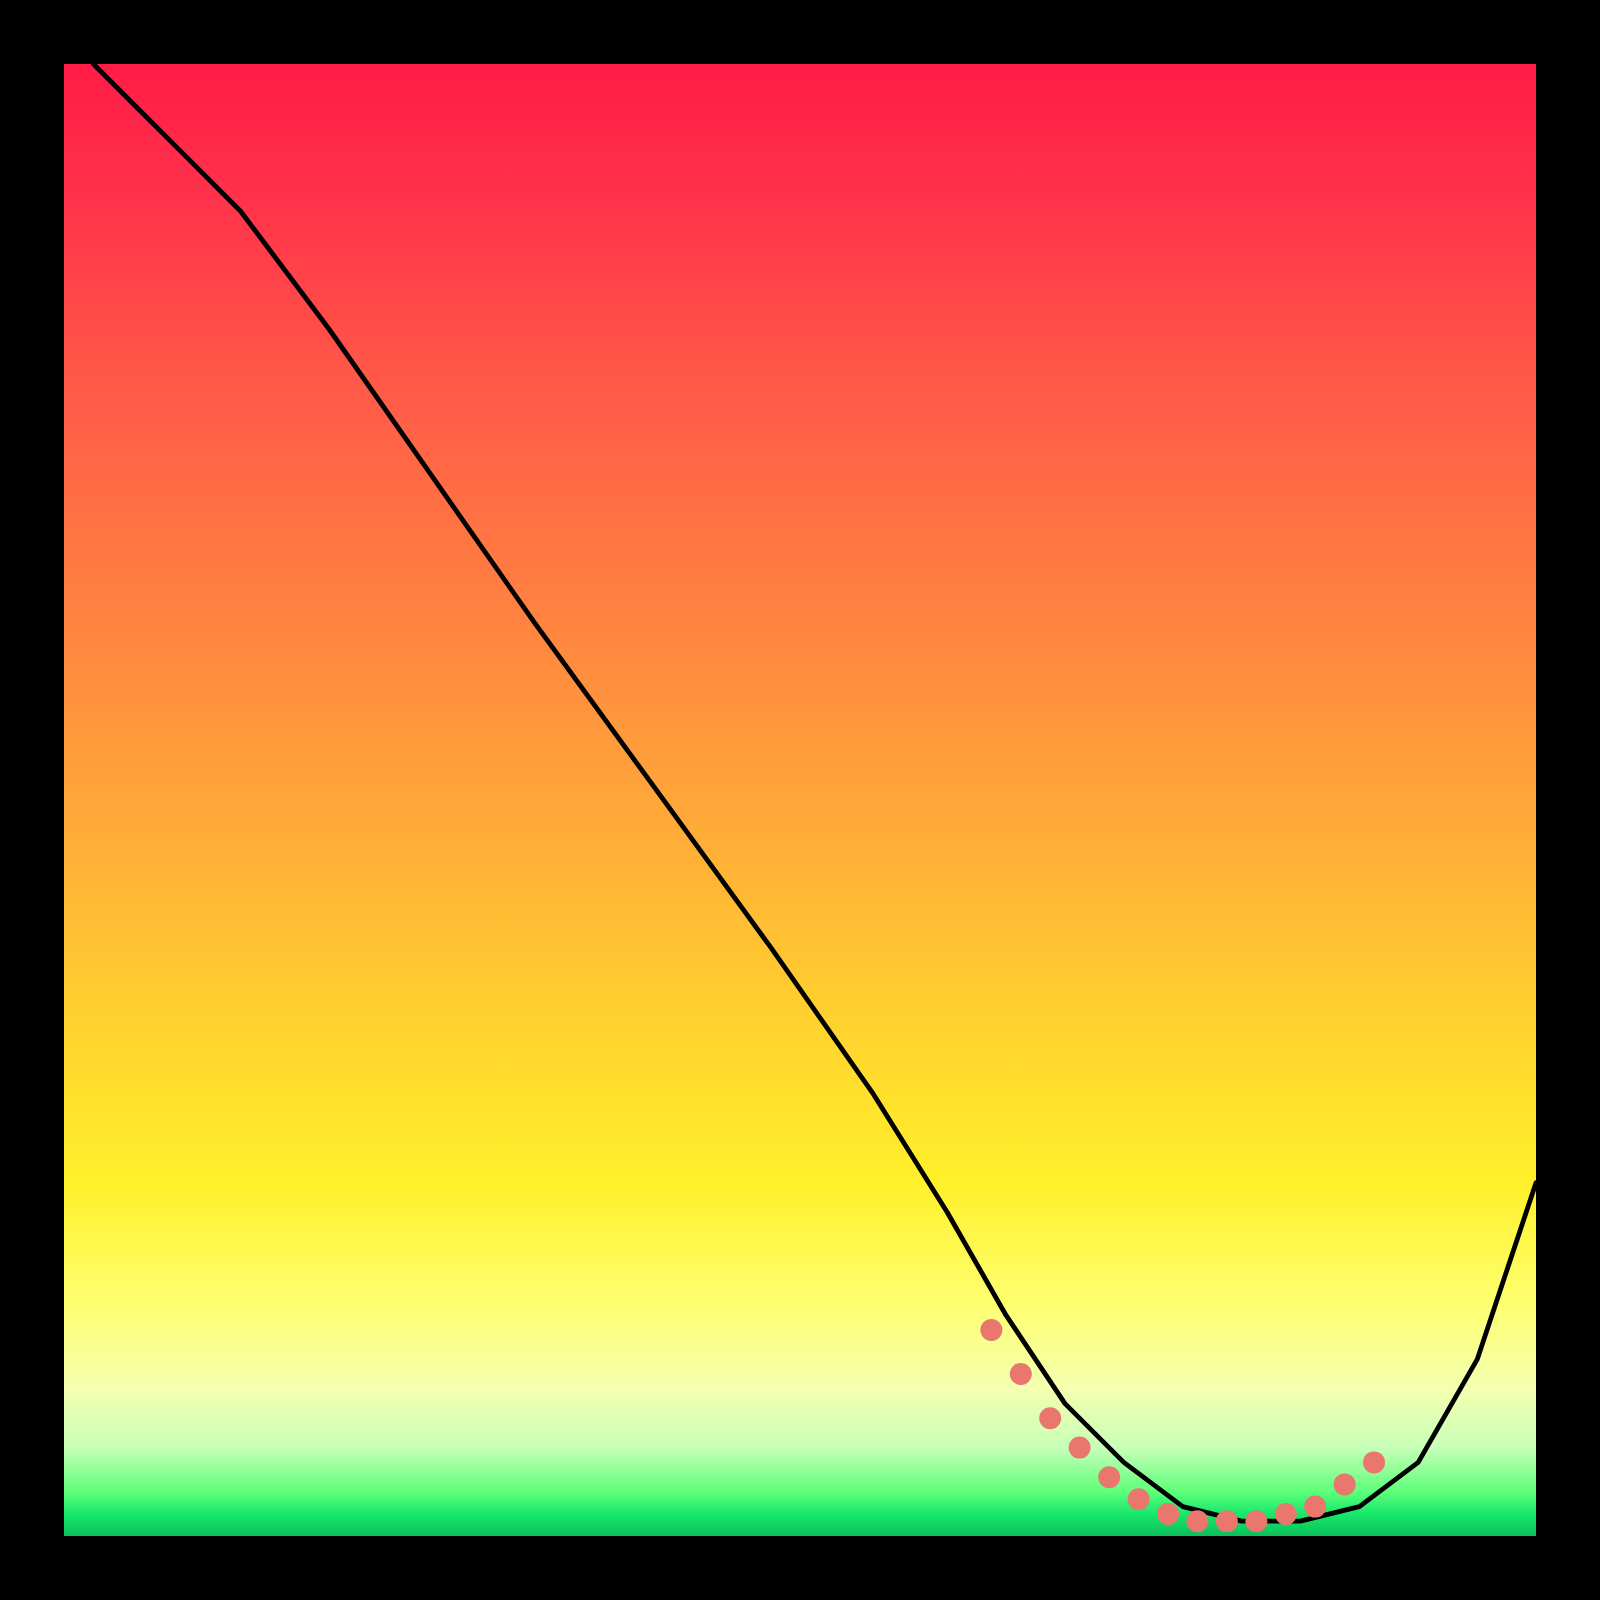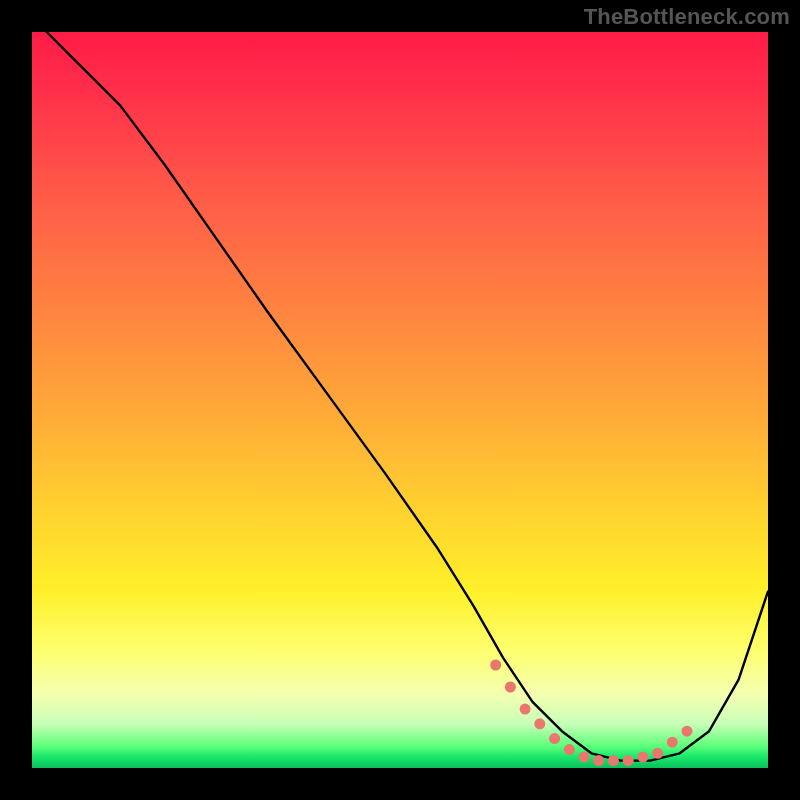--- a/index.html
+++ b/index.html
@@ -58,21 +58,20 @@
     width: 736px;
     height: 736px;
     overflow: visible;
   }
 </style>
 </head>
 <body>
 
 <div class="frame">
 
-  <div class="watermark">TheBottleneck.com</div>
 
   <div class="plot-area">
     <svg class="curve" viewBox="0 0 736 736" preserveAspectRatio="none">
       <path id="curve-path" fill="none" stroke="#000" stroke-width="2.4" stroke-linecap="round" stroke-linejoin="round" d="M14.7 0.0 L36.8 22.1 L58.9 44.2 L88.3 73.6 L132.5 132.5 L184.0 206.1 L235.5 279.7 L294.4 360.6 L353.3 441.6 L404.8 515.2 L441.6 574.1 L471.0 625.6 L500.5 669.8 L529.9 699.2 L559.4 721.3 L588.8 728.6 L618.2 728.6 L647.7 721.3 L677.1 699.2 L706.6 647.7 L736.0 559.4"></path>
       <g id="markers">
           <circle cx="463.7" cy="633.0" r="5.5" fill="#e9776e"></circle>
           <circle cx="478.4" cy="655.0" r="5.5" fill="#e9776e"></circle>
           <circle cx="493.1" cy="677.1" r="5.5" fill="#e9776e"></circle>
           <circle cx="507.8" cy="691.8" r="5.5" fill="#e9776e"></circle>
           <circle cx="522.6" cy="706.6" r="5.5" fill="#e9776e"></circle>

